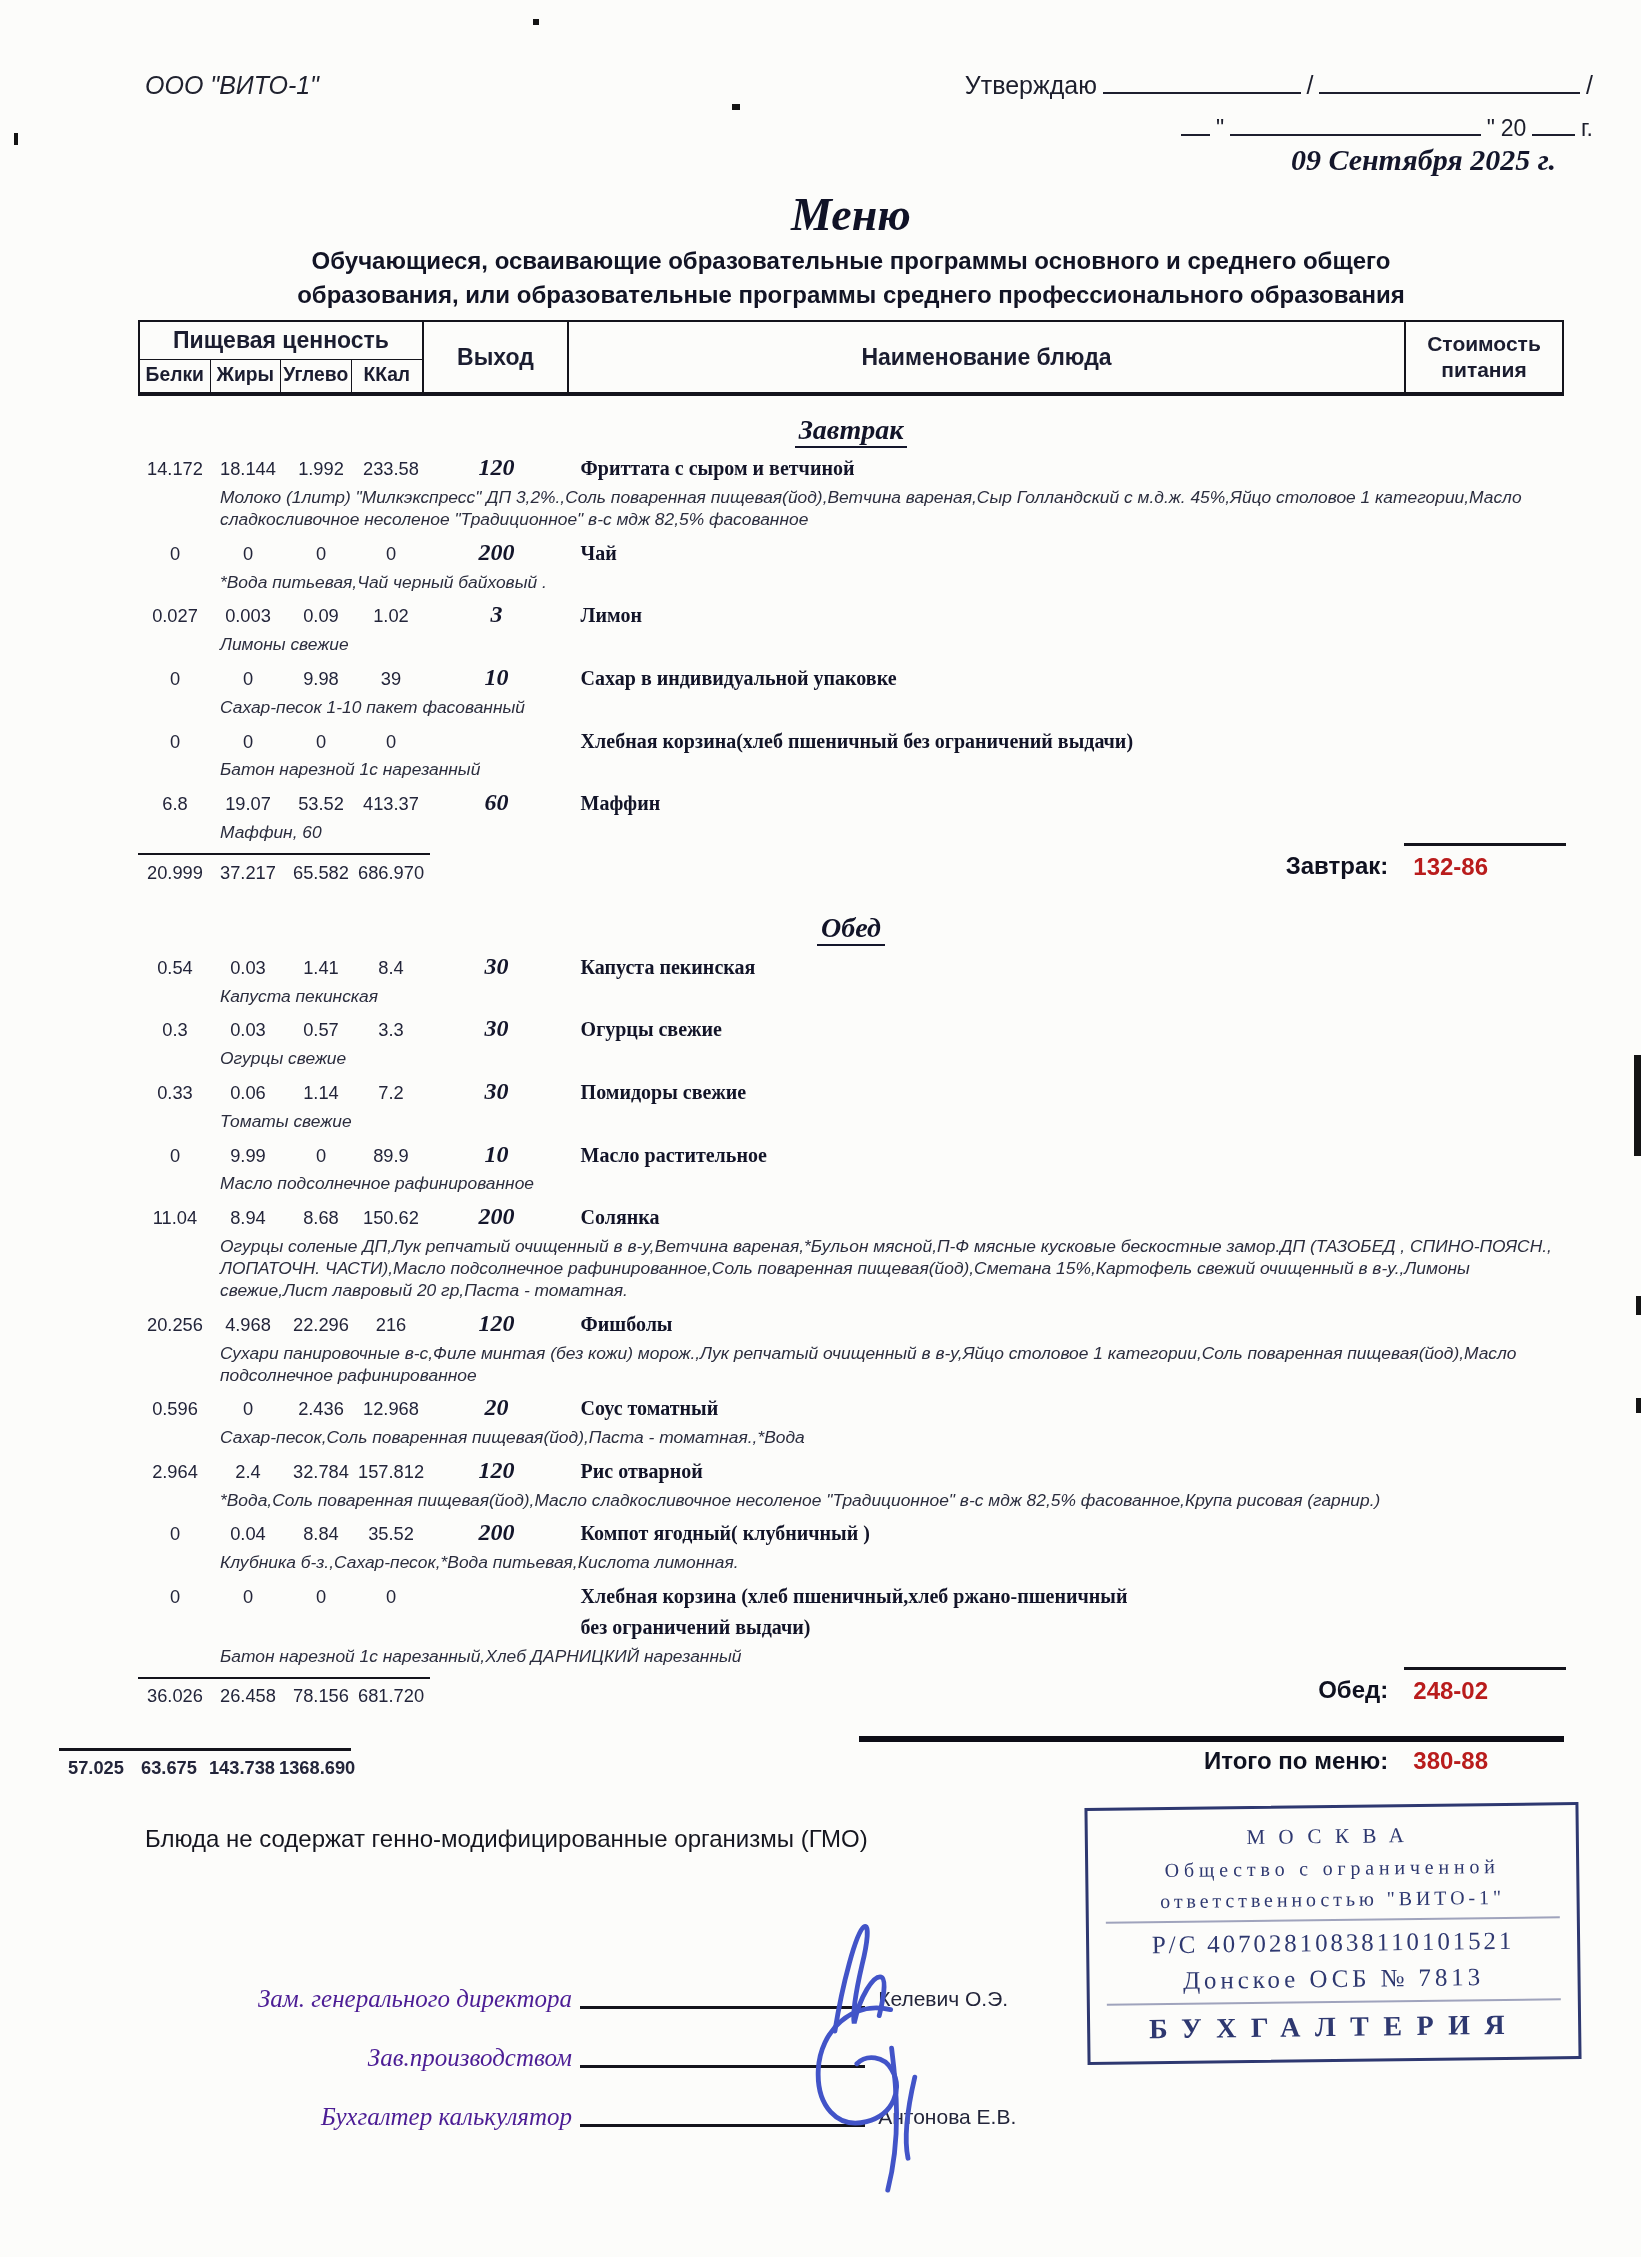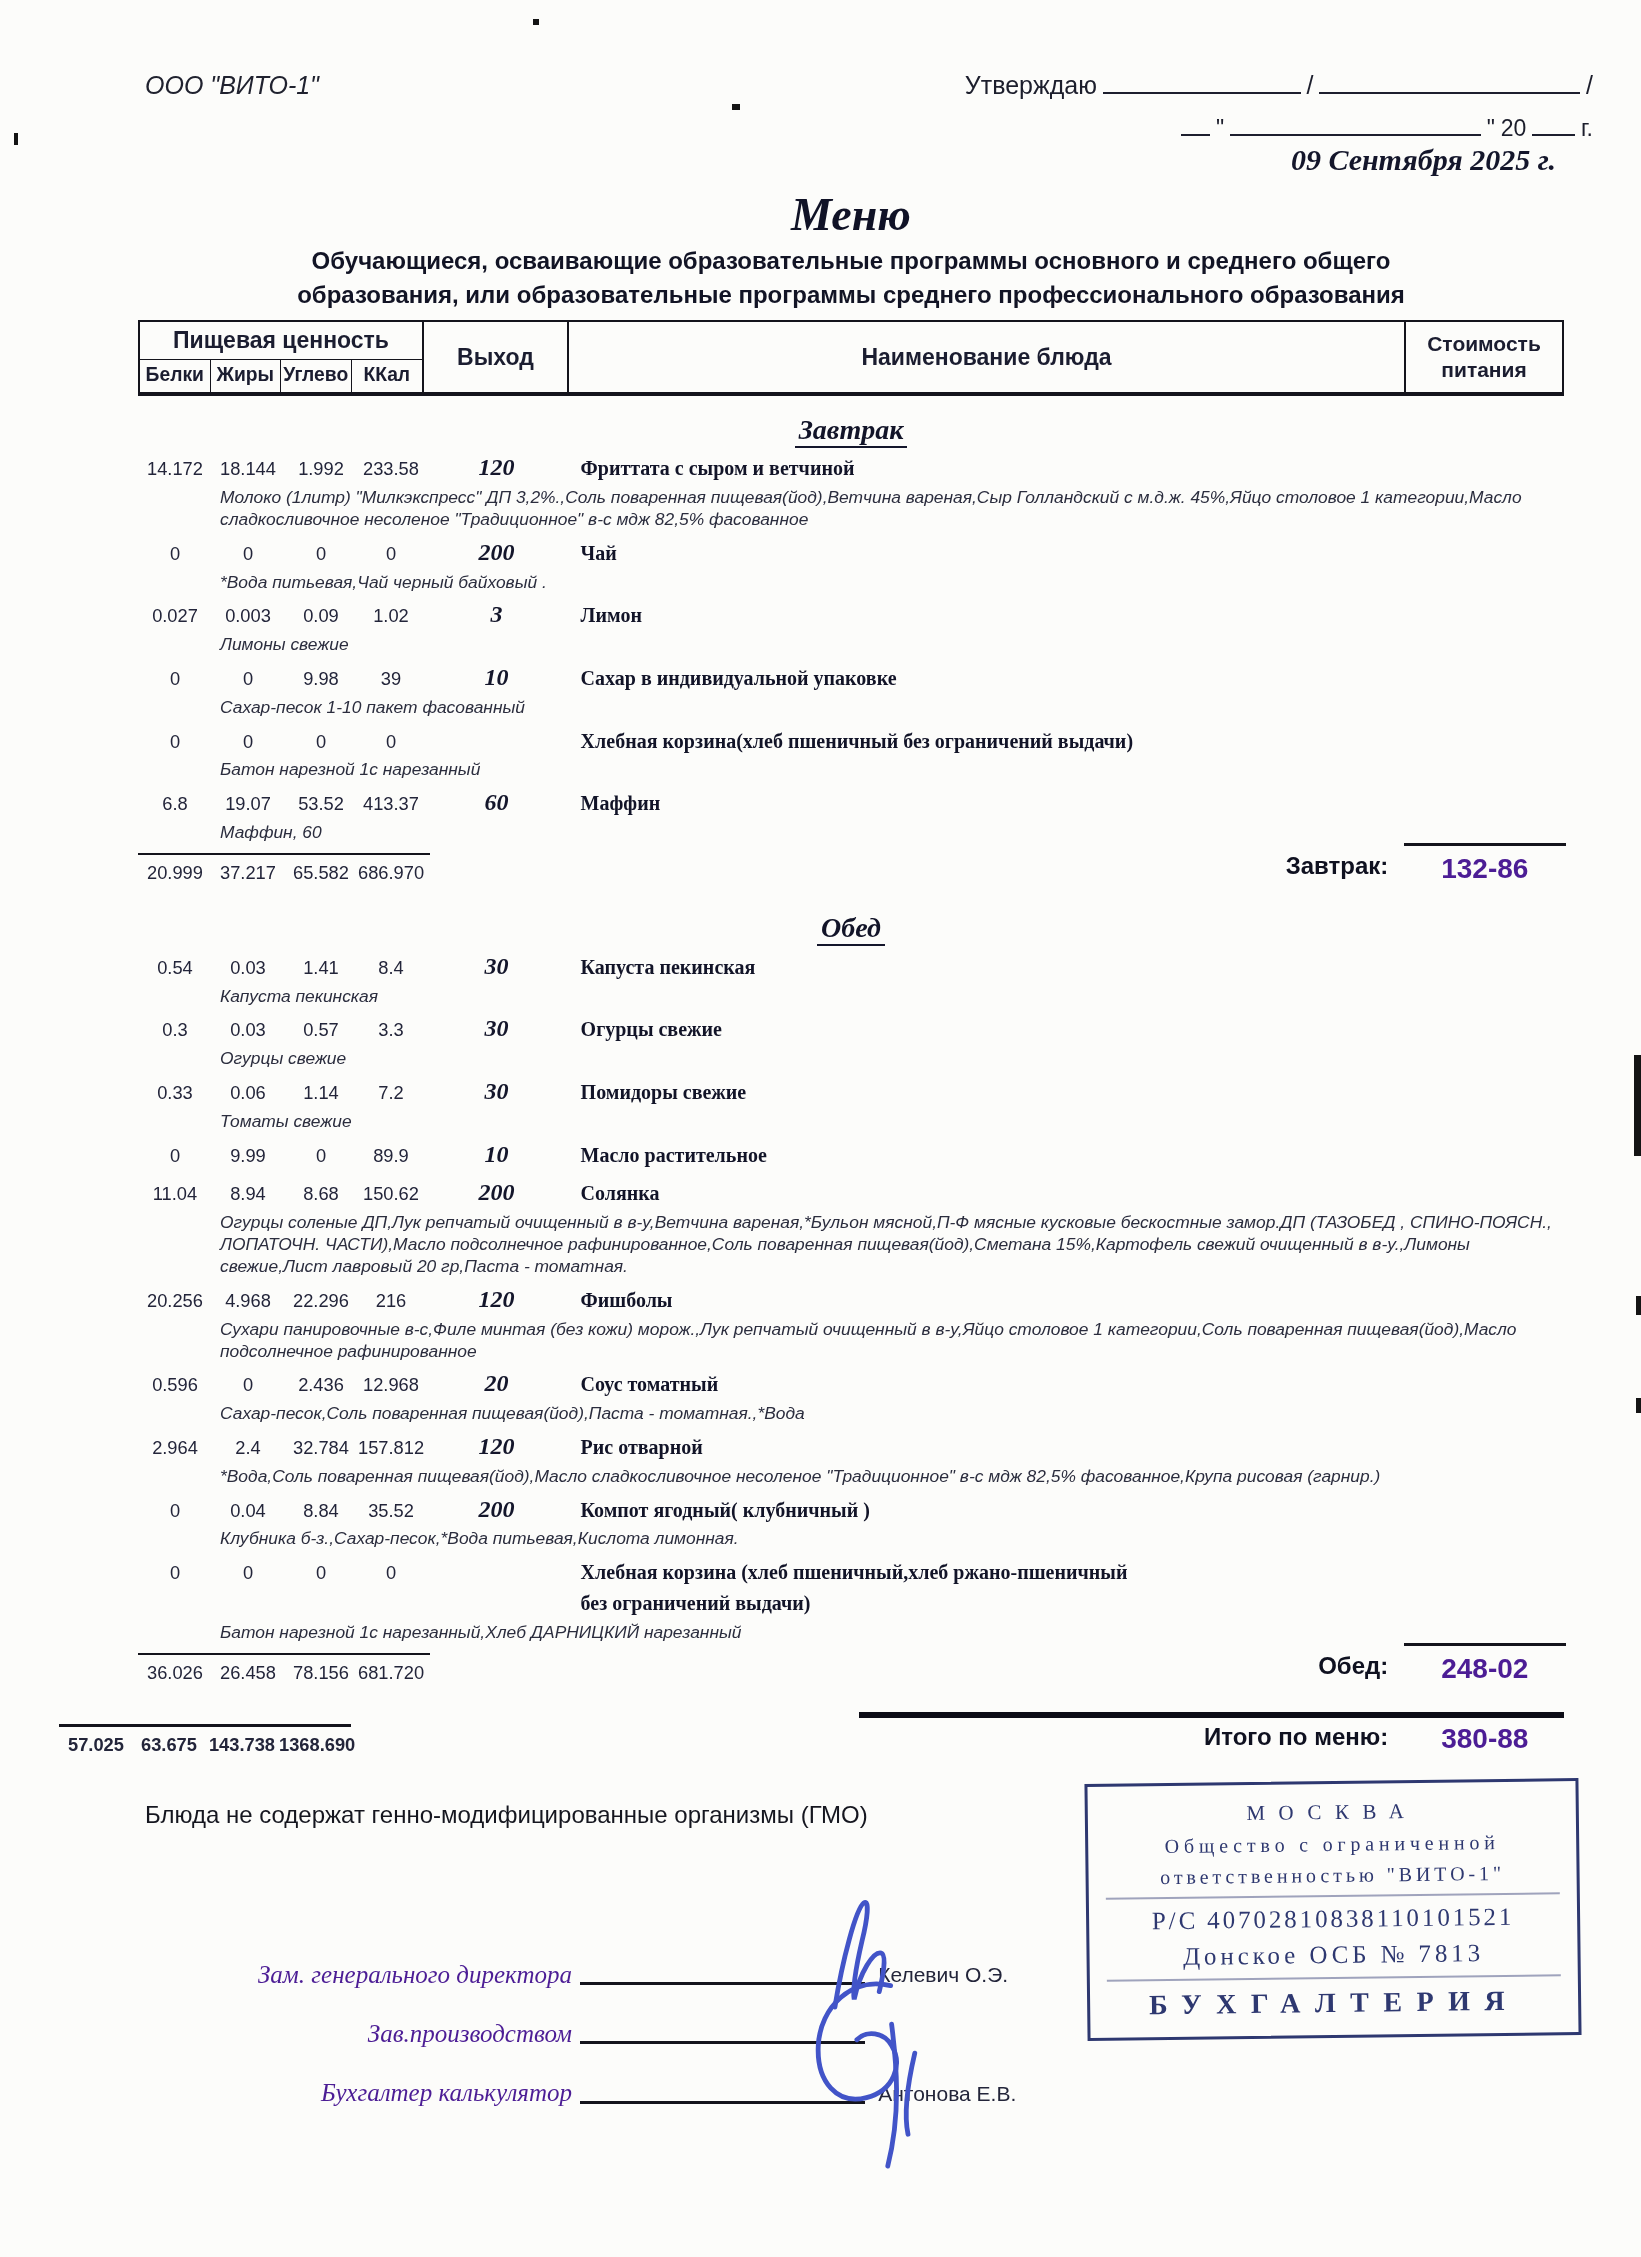--- a/index.html
+++ b/index.html
@@ -44,22 +44,22 @@
        text-align:center;color:#14162b;line-height:29px;}
   .dish{font-family:"Liberation Serif",serif;font-weight:bold;font-size:20px;
         padding-left:11.6px;color:#121428;line-height:31px;white-space:pre-line;max-width:869px;}
   .ing{margin:1.9px 68px 0 82px;font-style:italic;font-size:17.4px;line-height:22px;color:#2b2d3e;}
 
   .sec-totals{position:relative;padding-left:138px;margin-top:9.7px;min-height:42px;}
   .totals-left{width:292px;border-top:2.9px solid #14141c;display:grid;
                grid-template-columns:74px 72px 74px 66px;padding-top:2.9px;}
   .cost{position:absolute;right:75px;top:-9.7px;display:flex;align-items:flex-start;gap:15.4px;}
   .cost-label{font-weight:bold;font-size:24px;padding-top:8.7px;color:#0f1120;}
-  .cost-value{font-weight:bold;font-size:28px;border-top:3.9px solid #14141c;min-width:143px;
-              text-align:center;padding:6.8px 9.7px 0;color:#4c1d95;}
+  .cost-value{font-weight:bold;font-size:24px;border-top:3.9px solid #14141c;min-width:143px;
+              padding:6.8px 9.7px 0;color:#b91c1c;}
 
   .grand{position:relative;padding-left:59px;margin-top:29px;min-height:42px;}
   .grand-bar{position:absolute;left:859px;width:705px;top:-11.6px;height:5.8px;background:#0d0d16;}
   .grand-left{border-top-width:3.9px;}
   .grand-left .num{font-weight:bold;}
   .grand-cost .cost-value{border-top:none;padding-top:8.7px;}
 
   
   .footer{position:relative;margin-top:35px;}
   .gmo{margin-left:145px;font-size:24px;color:#15161f;}
@@ -265,20 +265,21 @@
 
   <div class="dish-row">
     <div class="row-grid">
       <div class="num">0</div>
       <div class="num">9.99</div>
       <div class="num">0</div>
       <div class="num">89.9</div>
       <div class="out">10</div>
       <div class="dish">Масло растительное</div>
     </div>
+    <div class="ing">Масло подсолнечное рафинированное</div>
   </div>
 
   <div class="dish-row">
     <div class="row-grid">
       <div class="num">11.04</div>
       <div class="num">8.94</div>
       <div class="num">8.68</div>
       <div class="num">150.62</div>
       <div class="out">200</div>
       <div class="dish">Солянка</div>

